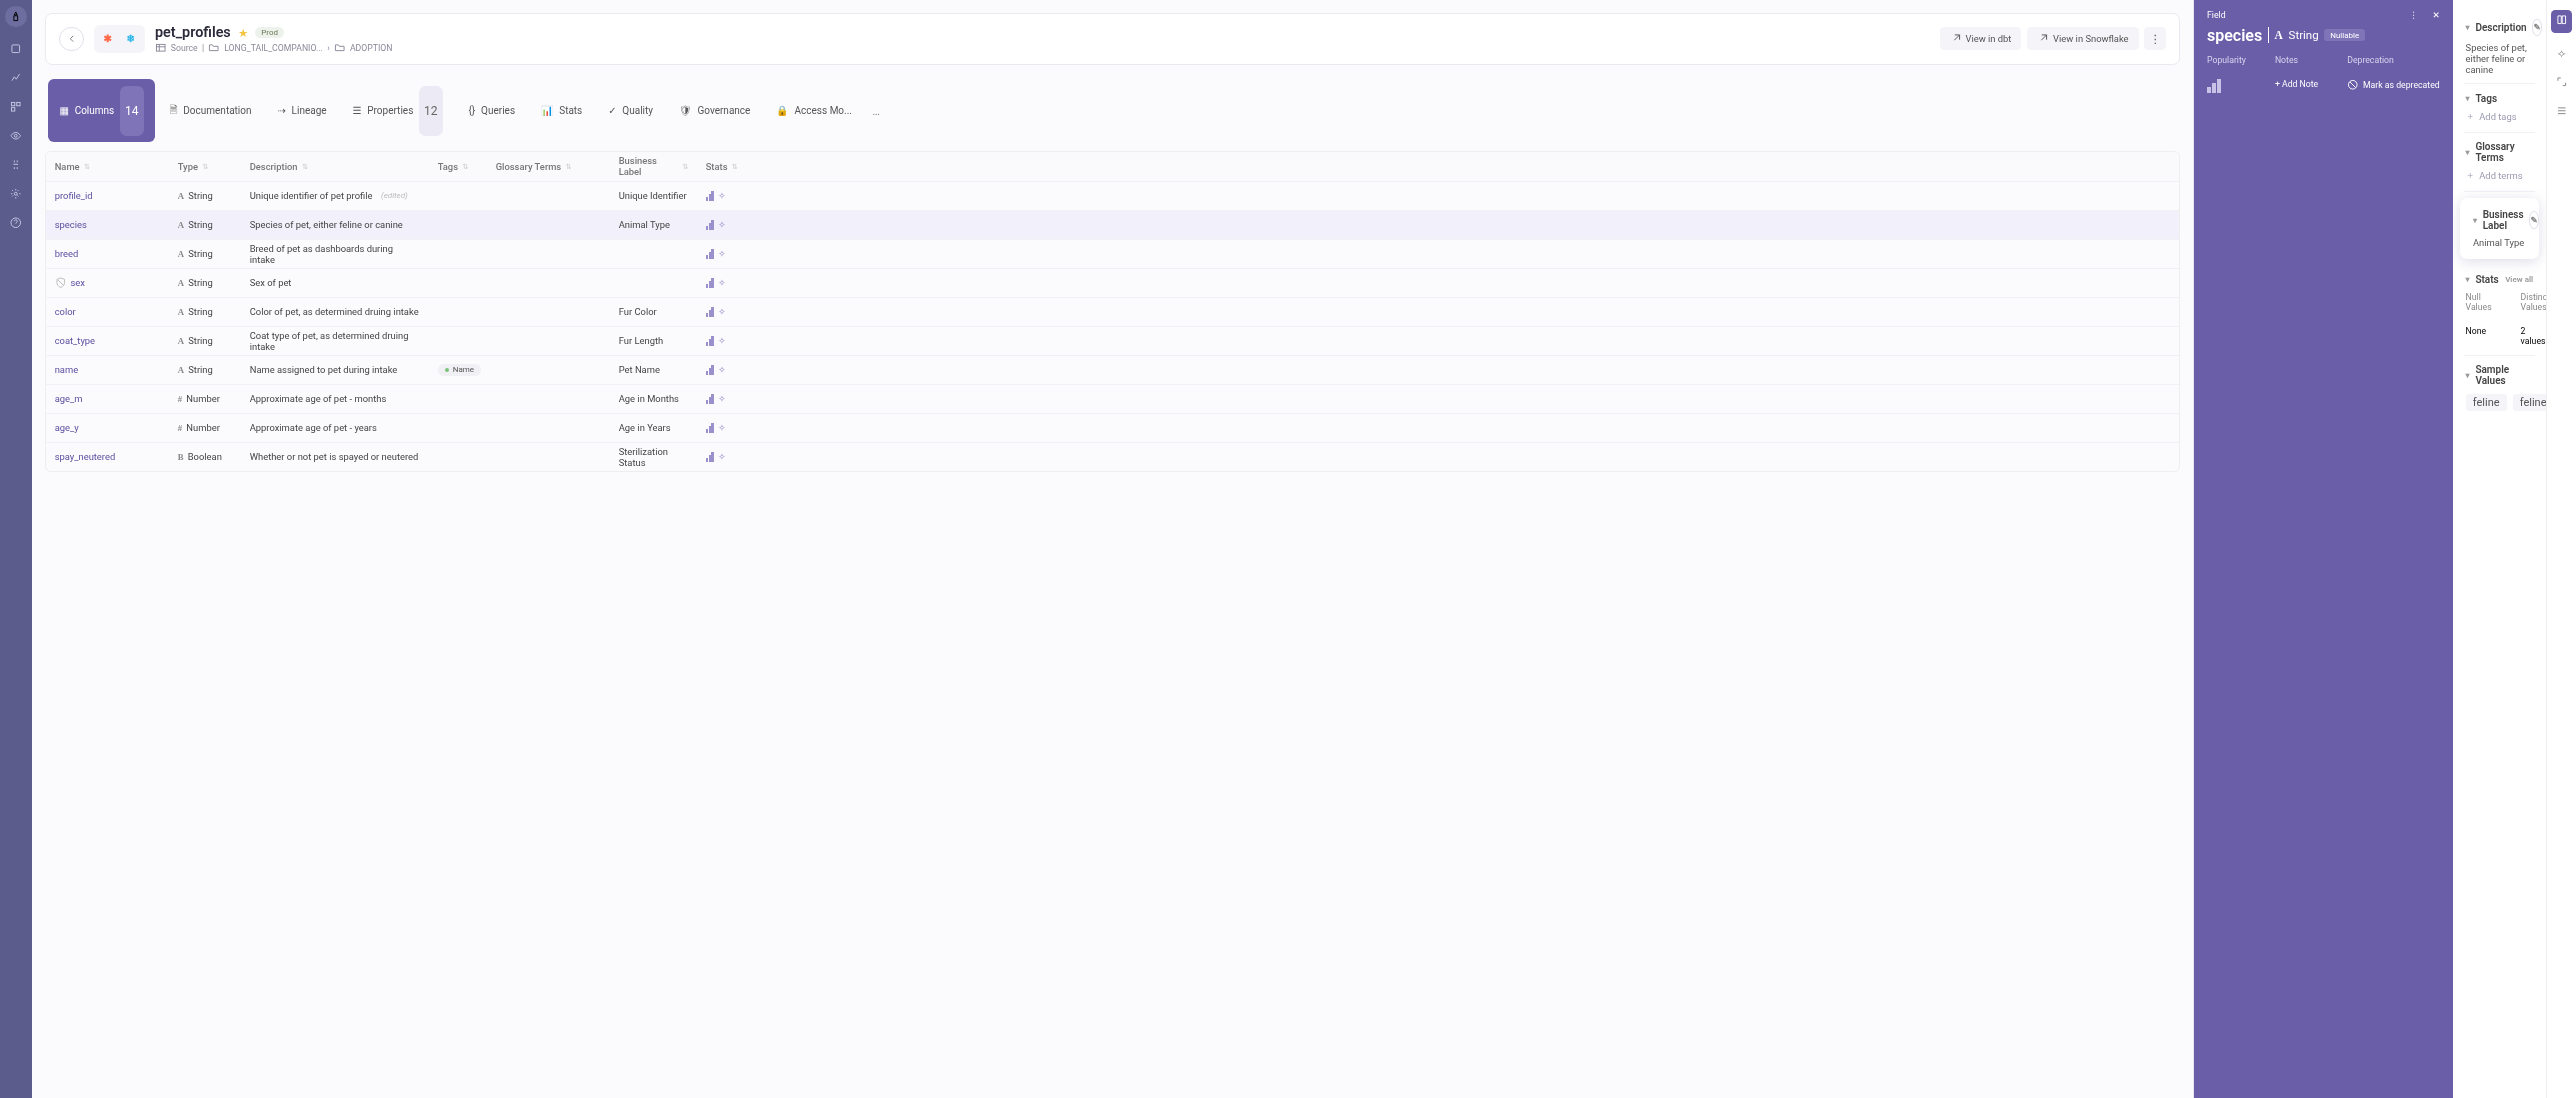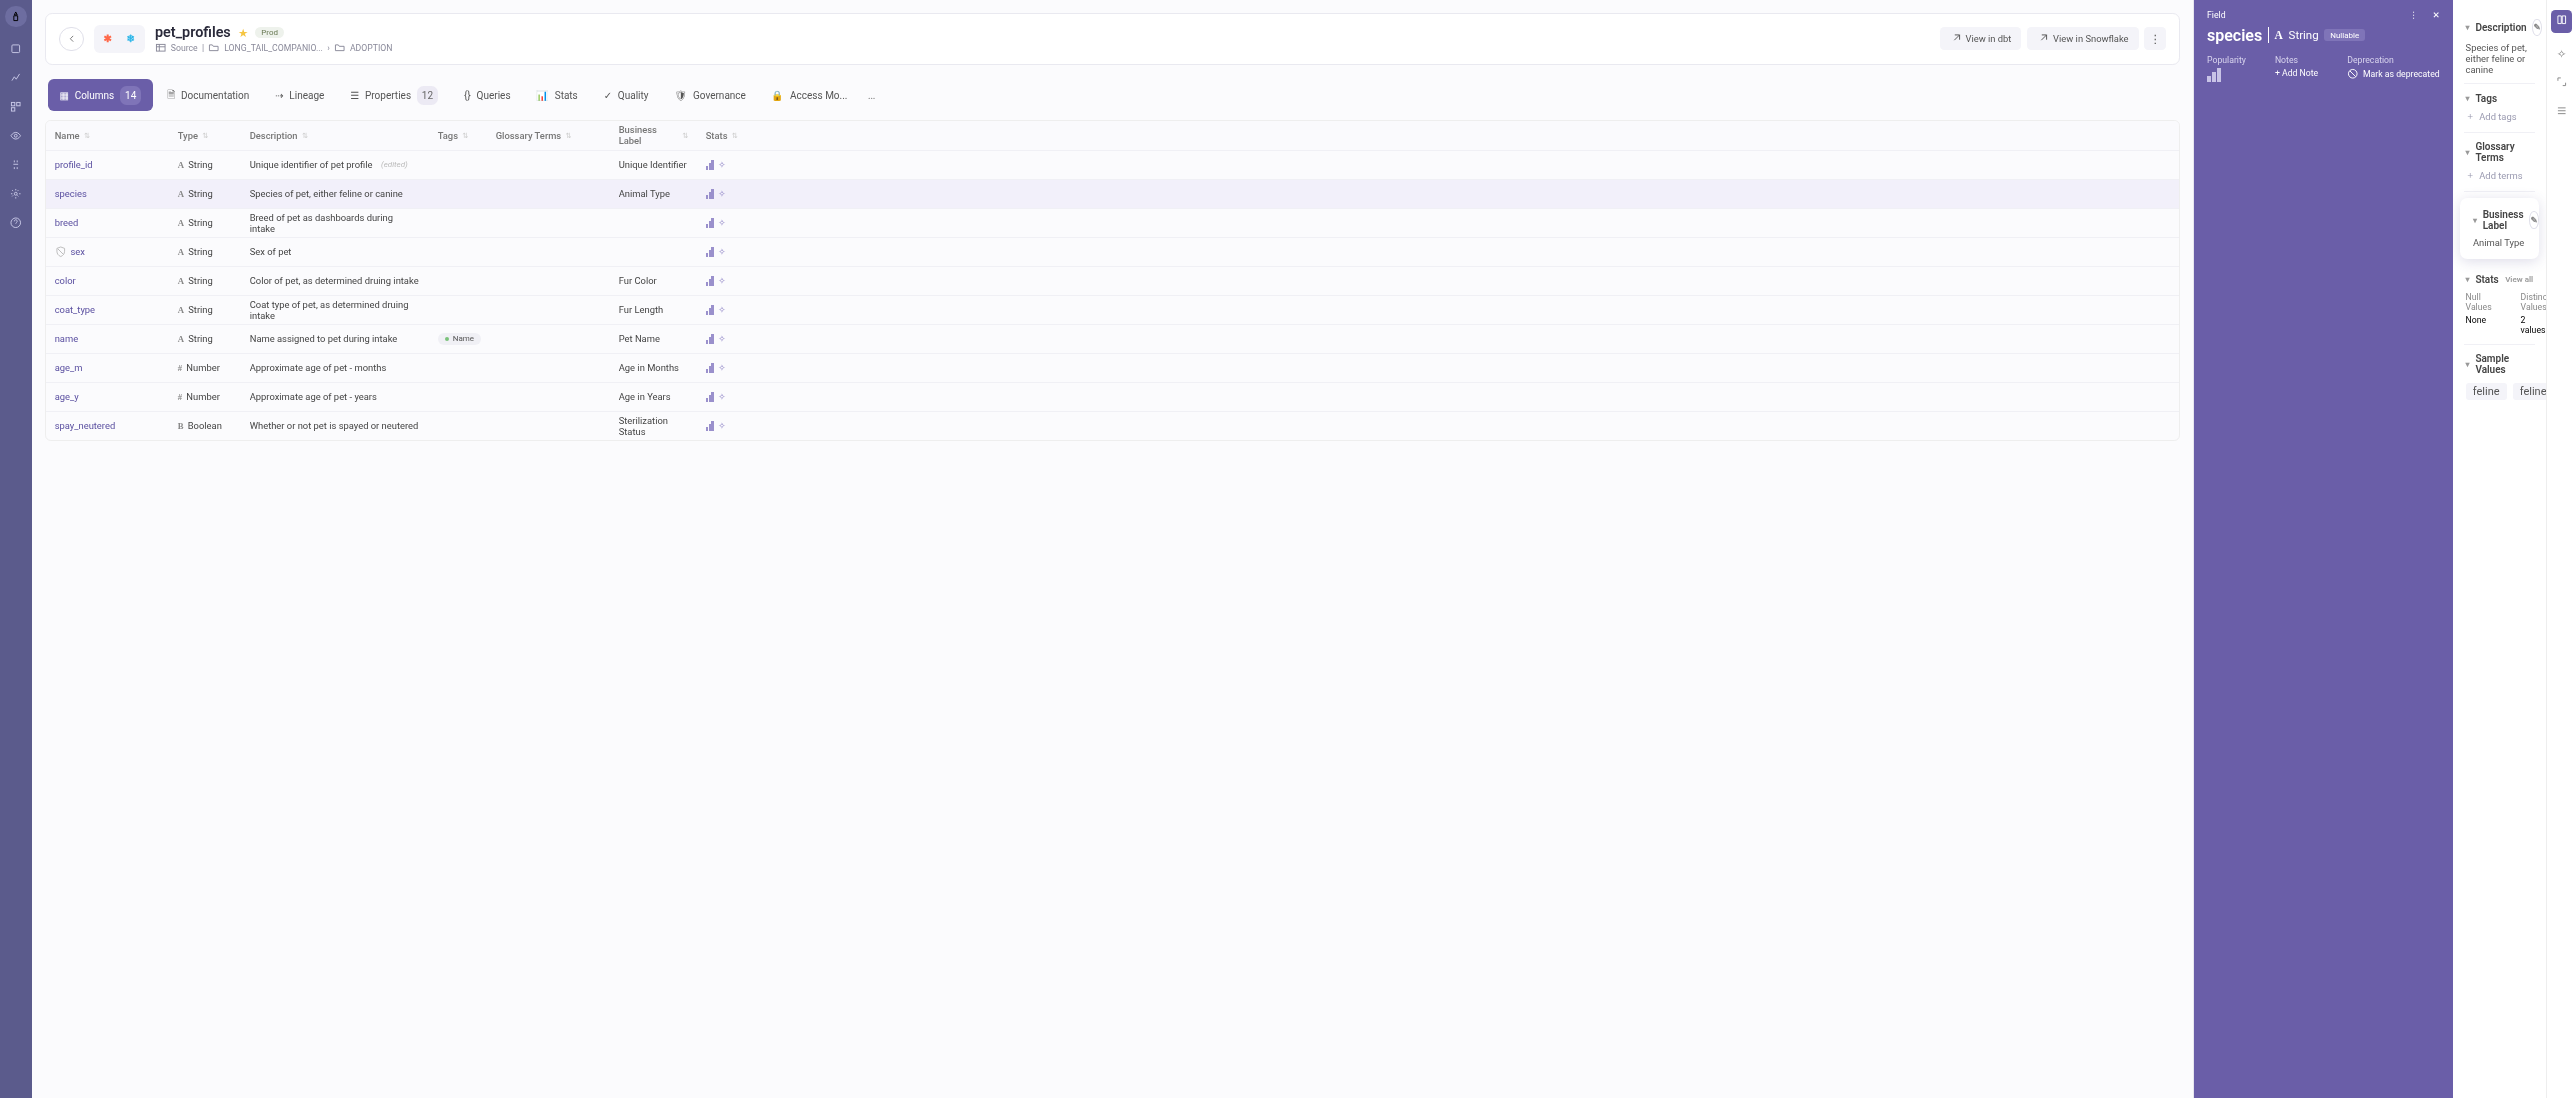--- a/index.html
+++ b/index.html
@@ -28,21 +28,21 @@
 .title-row h1{font-size:14.4px;font-weight:600;color:#2a2a3a}
 .prod-badge{background:#eef2ec;color:#6a7a55;font-size:8px;padding:1.4px 5.8px;border-radius:7.2px}
 .star{color:#f5c542;font-size:11.5px}
 .breadcrumb{display:flex;align-items:center;gap:4.3px;font-size:8.7px;color:#8a8a9a}
 .header-actions{margin-left:auto;display:flex;gap:5.8px;align-items:center}
 .chip-btn{background:#f4f4f9;border:none;border-radius:4.3px;padding:5.8px 10px;font-size:9.4px;color:#555;display:flex;align-items:center;gap:4.3px;cursor:pointer}
 .more-btn{background:#f4f4f9;border:none;border-radius:4.3px;width:21.6px;height:23px;font-size:11.5px;color:#555;cursor:pointer}
 .tabs-row{display:flex;align-items:center;gap:2.9px;margin-top:14.4px;padding:0 2.9px}
 .tab{display:flex;align-items:center;gap:5.8px;padding:6.5px 11.5px;border-radius:5.8px;font-size:10px;color:#555;cursor:pointer}
 .tab.active{background:#6a5ea8;color:#fff}
-.tab .count{background:#7f74b8;color:#fff;font-size:10px;padding:4px 5px;border-radius:6.5px}
+.tab .count{background:#7f74b8;color:#fff;font-size:12px;padding:18px 5px;border-radius:6.5px}
 .tab:not(.active) .count{background:#eceaf4;color:#666}
 .filter-bar{display:flex;align-items:center;gap:7.2px;margin-top:11.5px}
 .search-small{display:flex;align-items:center;gap:5.8px;background:#fff;border:0.7px solid #e4e4ee;border-radius:4.3px;padding:4.3px 7.2px;width:166px}
 .search-small input{border:none;outline:none;font-size:9.4px;flex:1}
 .filter-btn{width:20px;height:20px;border:0.7px solid #e4e4ee;border-radius:4.3px;background:#fff;display:flex;align-items:center;justify-content:center;color:#888;cursor:pointer}
 .history-btn{margin-left:auto;width:23px;height:23px;border-radius:50%;background:#6a5ea8;color:#fff;display:flex;align-items:center;justify-content:center;cursor:pointer}
 .grid{margin-top:8.7px;border:0.7px solid #eee;border-radius:5.8px;overflow:hidden}
 .grid-head,.grid-row{display:grid;grid-template-columns:123px 72px 188px 58px 123px 87px 50px;align-items:center;font-size:9.4px}
 .grid-head{background:#fafafd;color:#777;font-weight:500;height:29px}
 .grid-head>div,.grid-row>div{padding:0 8.7px;display:flex;align-items:center;gap:4.3px}
@@ -63,21 +63,21 @@
 
 .side{width:353px;background:#fff;border-left:0.7px solid #e6e6ef;display:flex;flex-direction:row;position:relative}
 .side-purple{background:#6a5ea8;color:#fff;padding:10px 13px 11.5px}
 .side-top{display:flex;align-items:center;gap:7.2px;font-size:8.7px}
 .side-top .sp{margin-left:auto}
 .side-title-row{display:flex;align-items:center;gap:5.8px;margin-top:5.8px}
 .side-title-row h2{font-size:16px;font-weight:600}
 .cursor-bar{width:0.7px;height:16px;background:#fff}
 .nullable{background:#7f74b8;border-radius:2.9px;font-size:8px;padding:1.4px 5.8px}
 .meta-row{display:flex;gap:29px;margin-top:10px;font-size:8.7px}
-.meta-col{display:flex;flex-direction:column;gap:3px}
+.meta-col{display:flex;flex-direction:column;gap:14px}
 .meta-col .lbl{color:#d8d4ee}
 .meta-col .val{color:#fff;display:flex;align-items:center;gap:4.3px}
 .pop-bars{display:inline-flex;align-items:flex-end;gap:1.4px}
 .pop-bars i{width:3.6px;background:#c8c3e6;display:block}
 .p1{height:5.8px}.p2{height:10px}.p3{height:14.4px;background:#8f86c4}
 .side-body{flex:1;overflow:auto;padding:10px 11.5px}
 .sec{border-bottom:0.7px solid #f0f0f5;padding:8.7px 1.4px}
 .sec-head{display:flex;align-items:center;gap:5.8px;font-size:10px;font-weight:600;color:#444}
 .sec-head .chev{color:#999;font-size:8px}
 .sec-head .edit{margin-left:auto;width:17.3px;height:17.3px;border:0.7px solid #e0e0ea;border-radius:50%;display:flex;align-items:center;justify-content:center;color:#888;font-size:8.7px;cursor:pointer}

